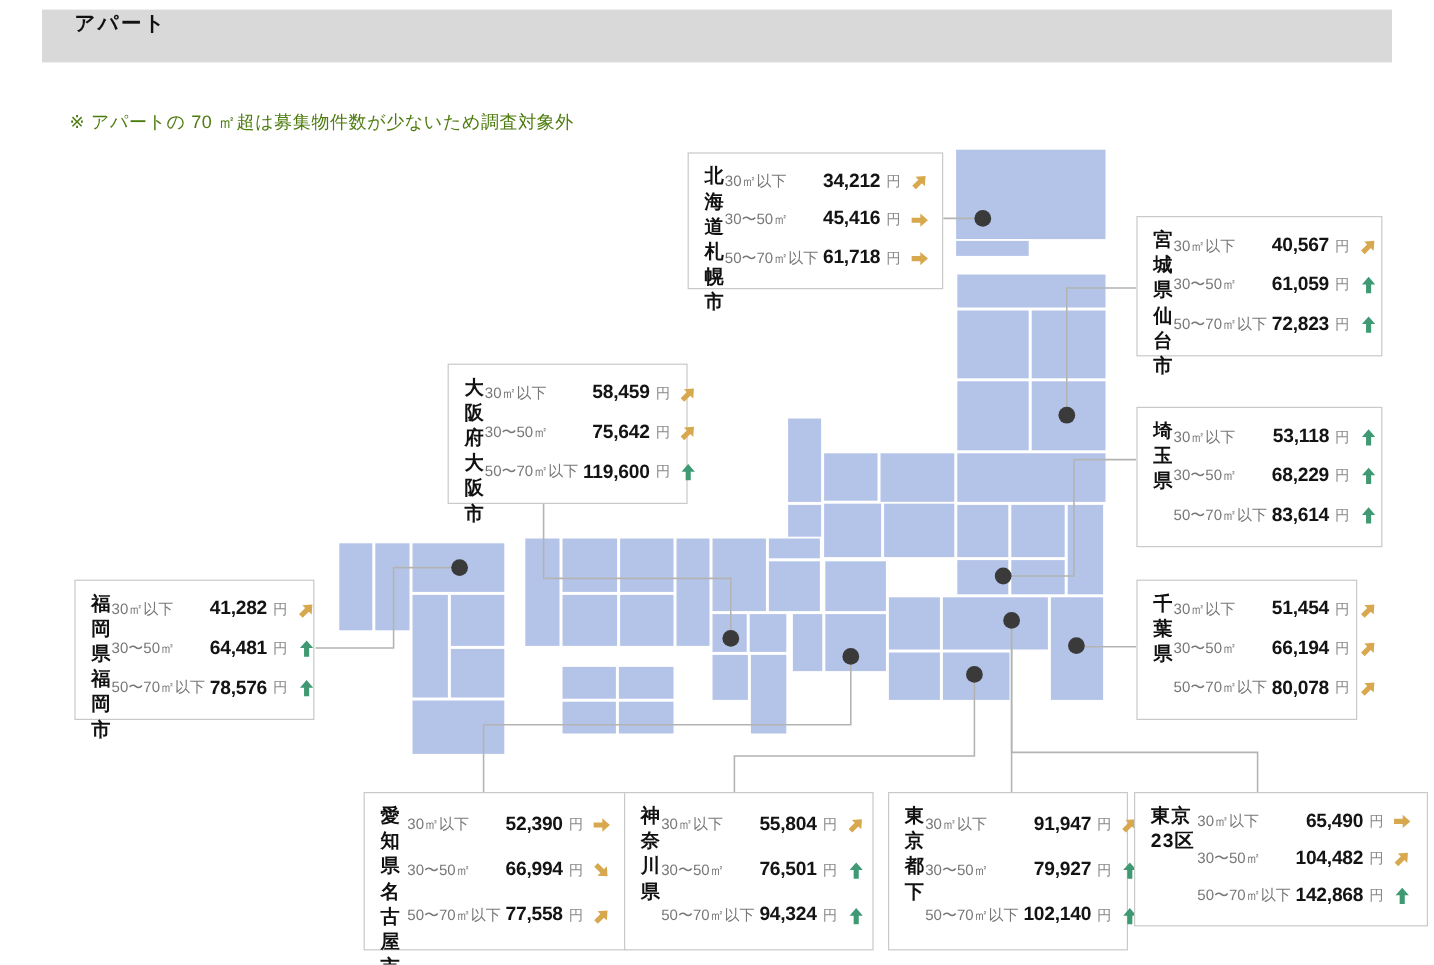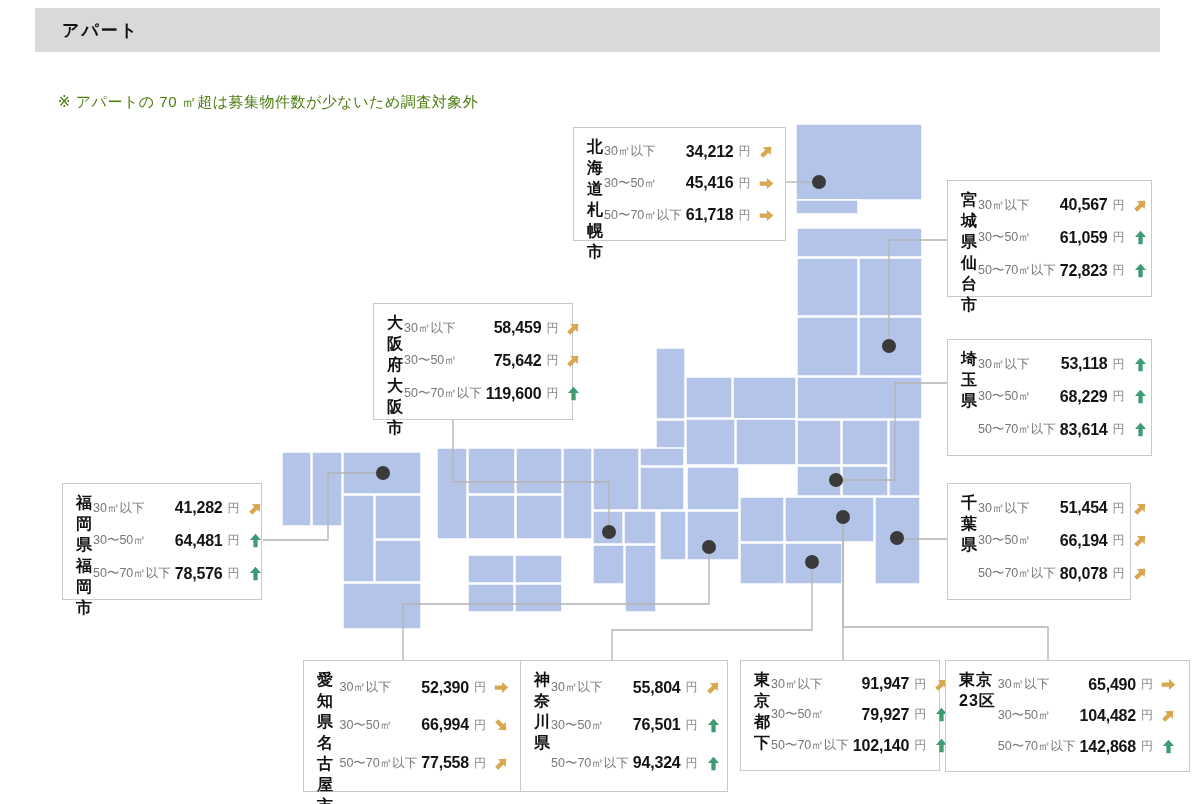--- a/index.html
+++ b/index.html
@@ -1,19 +1,19 @@
 <!DOCTYPE html>
 <html><head>
 <meta charset="utf-8">
 <style>
   html,body{margin:0;padding:0;background:#fff;}
   .stage{position:relative;width:1195px;height:804px;background:#fff;overflow:hidden;
          font-family:"Liberation Sans","DejaVu Sans",sans-serif;}
   .header-bar{position:absolute;left:35px;top:8px;width:1125px;height:44px;background:#d9d9d9;
-              display:flex;align-items:center;box-sizing:border-box;padding-left:27px;}
+              display:flex;box-sizing:border-box;padding-left:27px;}
   .header-title{font-size:17px;font-weight:bold;color:#111;letter-spacing:2px;}
   .note-line{position:absolute;left:58px;top:78px;font-size:15px;color:#4d7c0f;letter-spacing:0.5px;}
   .map-svg{position:absolute;left:0;top:0;z-index:1;}
   .cards-layer{position:absolute;left:0;top:0;width:100%;height:100%;z-index:2;pointer-events:none;}
   .region-card{position:absolute;background:#fff;border:1px solid #c9c9c9;box-sizing:border-box;
                padding:8px 12px 9px 13px;display:flex;}
   .card-title{font-size:16px;font-weight:bold;color:#111;letter-spacing:1px;margin:1px 0 4px;}
   .card-rows{flex:1;display:flex;flex-direction:column;justify-content:space-around;}
   .card-row{display:flex;align-items:center;}
   .row-label{font-size:12.5px;color:#777;white-space:nowrap;}
@@ -381,21 +381,21 @@
             <span class="row-value">94,324</span>
             <span class="row-unit">円</span>
             <span class="row-arrow">
               <svg width="17" height="17" viewBox="0 0 20 20">
                 <path d="M2 7.5 H10.5 V3.5 L18 10 L10.5 16.5 V12.5 H2 Z" fill="#3f9a73" transform="rotate(-90 10 10)"></path>
               </svg>
             </span>
           </div>
         </div>
       </div>
-      <div class="region-card" style="left: 740px; top: 660px; width: 200px; height: 111px;">
+      <div class="region-card" style="left: 740px; top: 660px; width: 200px; height: 132px;">
         <div class="card-title">東京都下</div>
         <div class="card-rows">
           <div class="card-row">
             <span class="row-label">30㎡以下</span>
             <span class="row-value">91,947</span>
             <span class="row-unit">円</span>
             <span class="row-arrow">
               <svg width="17" height="17" viewBox="0 0 20 20">
                 <path d="M2 7.5 H10.5 V3.5 L18 10 L10.5 16.5 V12.5 H2 Z" fill="#d8a84f" transform="rotate(-45 10 10)"></path>
               </svg>

